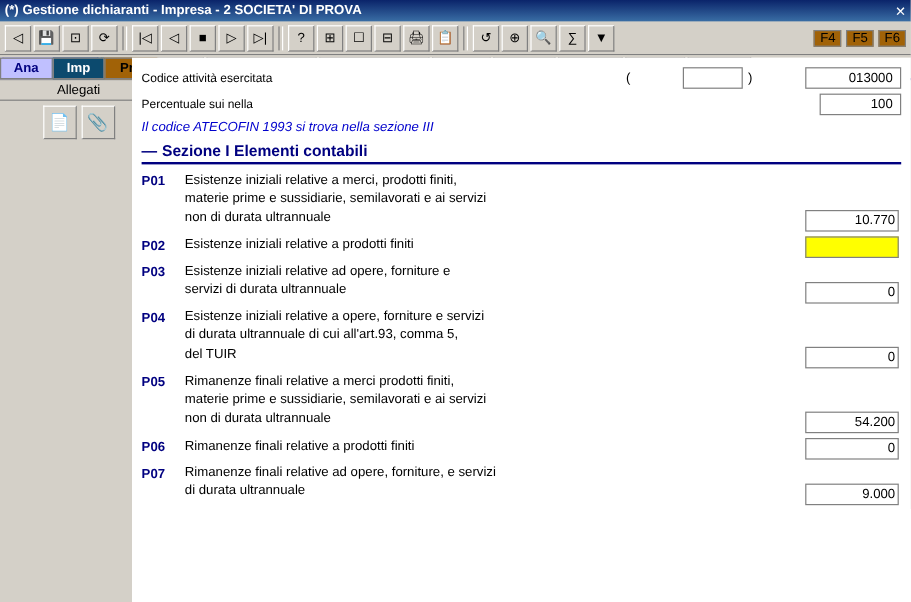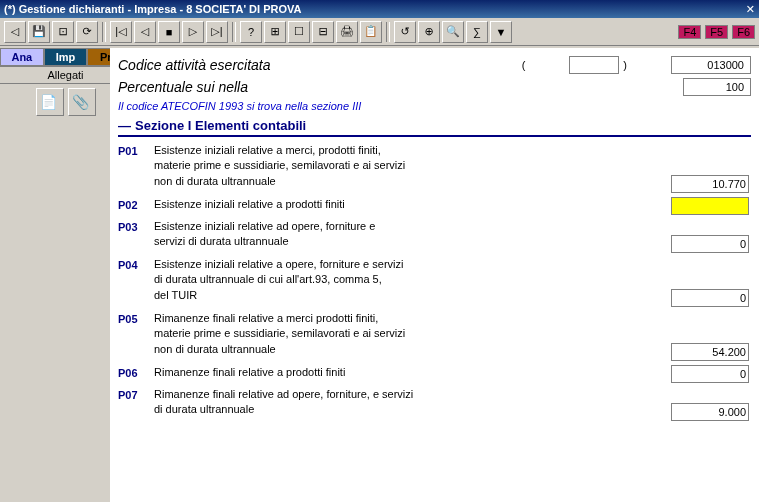--- a/index.html
+++ b/index.html
@@ -31,21 +31,21 @@
       background: #d4d0c8;
       border: 1px solid #808080;
       border-top-color: #ffffff;
       border-left-color: #ffffff;
       cursor: pointer;
       display: flex; align-items: center; justify-content: center;
       font-size: 11px;
     }
     .toolbar-sep { width: 4px; height: 20px; border-left: 1px solid #808080; border-right: 1px solid #ffffff; margin: 0 2px; }
     .fn-keys { margin-left: auto; display: flex; gap: 4px; font-size: 11px; color: #000; }
-    .fn-key { padding: 0 4px; background: #be185d; border: 1px solid #808080; cursor: pointer; }
+    .fn-key { padding: 0 4px; background: #a16207; border: 1px solid #808080; cursor: pointer; }
 
     .tabs-bar {
       background: #d4d0c8;
       display: flex;
       align-items: flex-end;
       padding: 2px 2px 0 2px;
       border-bottom: 2px solid #000080;
     }
     .tab {
       padding: 2px 8px;
@@ -121,24 +121,23 @@
       overflow-y: auto;
       padding: 8px;
     }
 
     .field-row {
       display: flex;
       align-items: center;
       margin-bottom: 4px;
     }
     .field-label {
-      font-size: 14px;
+      font-size: 10px;
       color: #000;
       flex: 1;
-      font-style: italic;
     }
     .field-input {
       border: 1px solid #808080;
       background: white;
       height: 18px;
       font-size: 11px;
       padding: 0 6px;
       text-align: right;
       margin-left: 40px;
     }
@@ -206,21 +205,21 @@
       padding: 0 2px;
     }
     .row-input.yellow-bg {
       background: #ffff00;
     }
   </style>
 </head>
 <body>
 
 <div class="title-bar">
-  <span class="title-bar-text">(*) Gestione dichiaranti - Impresa - 8 SOCIETA' DI PROVA</span>
+  <span class="title-bar-text">(*) Gestione dichiaranti - Impresa - 2 SOCIETA' DI PROVA</span>
   <span class="title-bar-close">✕</span>
 </div>
 
 <div class="toolbar">
   <button class="toolbar-btn">◁</button>
   <button class="toolbar-btn">💾</button>
   <button class="toolbar-btn">⊡</button>
   <button class="toolbar-btn">⟳</button>
   <div class="toolbar-sep"></div>
   <button class="toolbar-btn">|◁</button>

